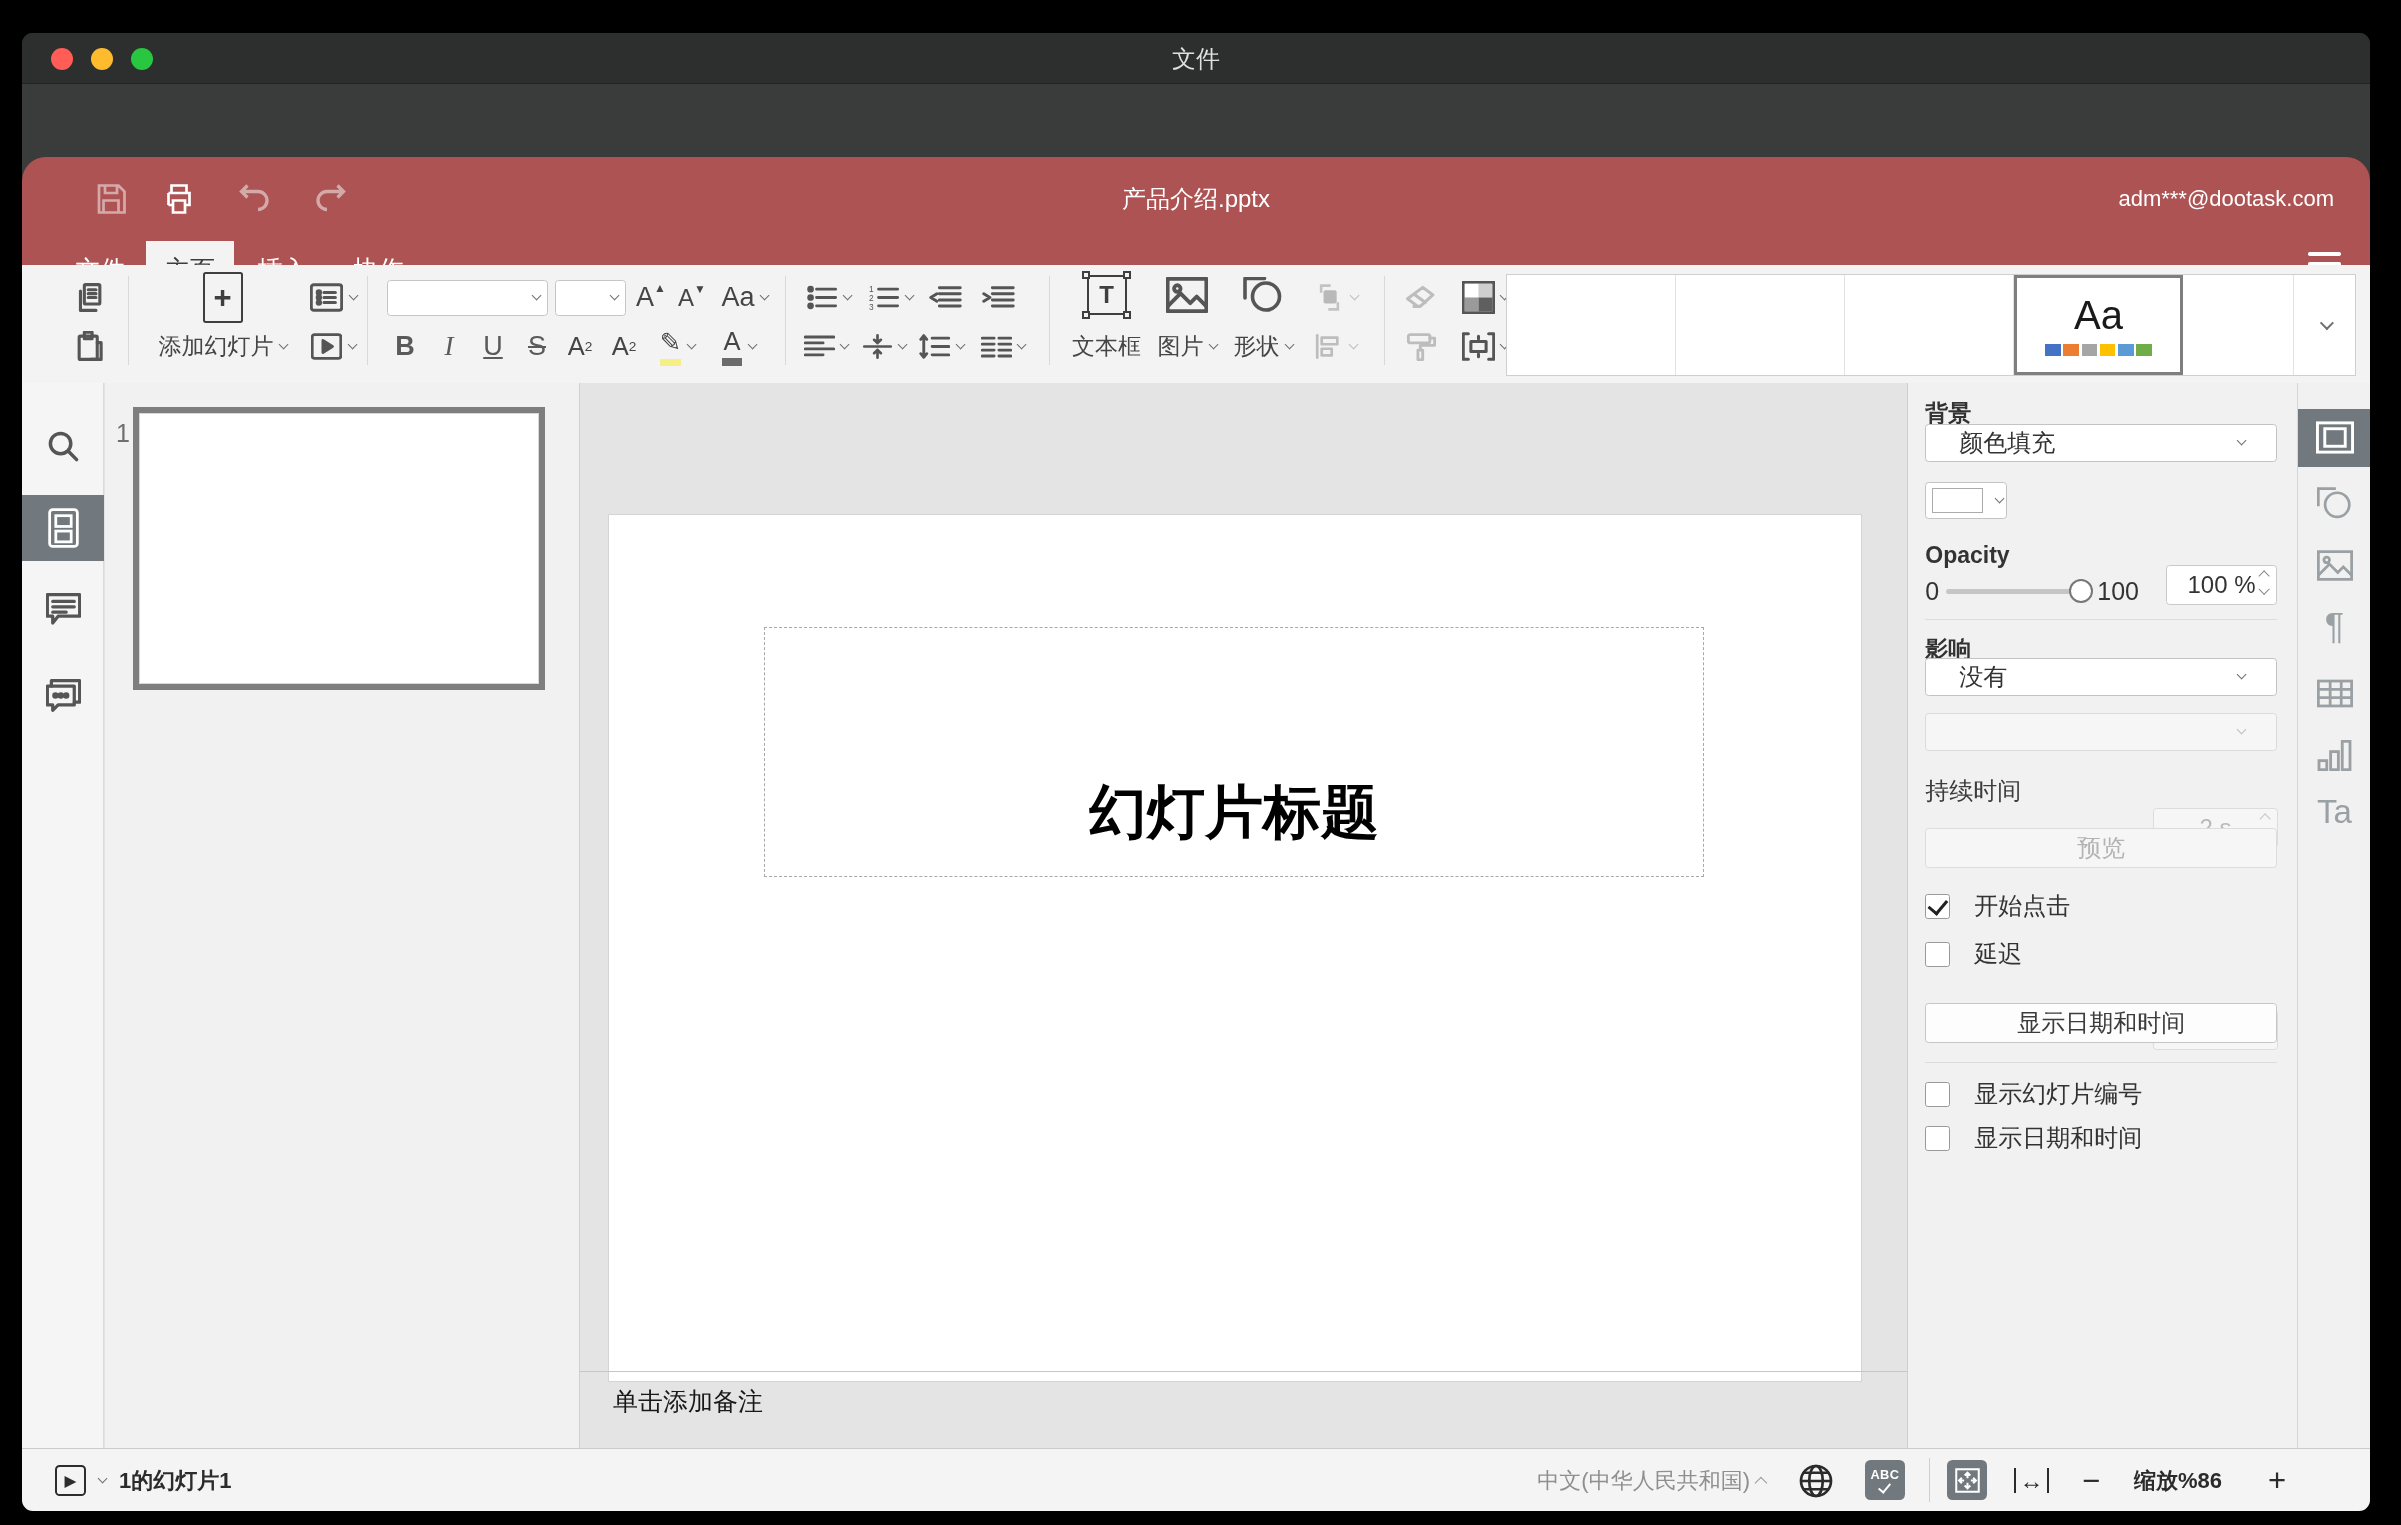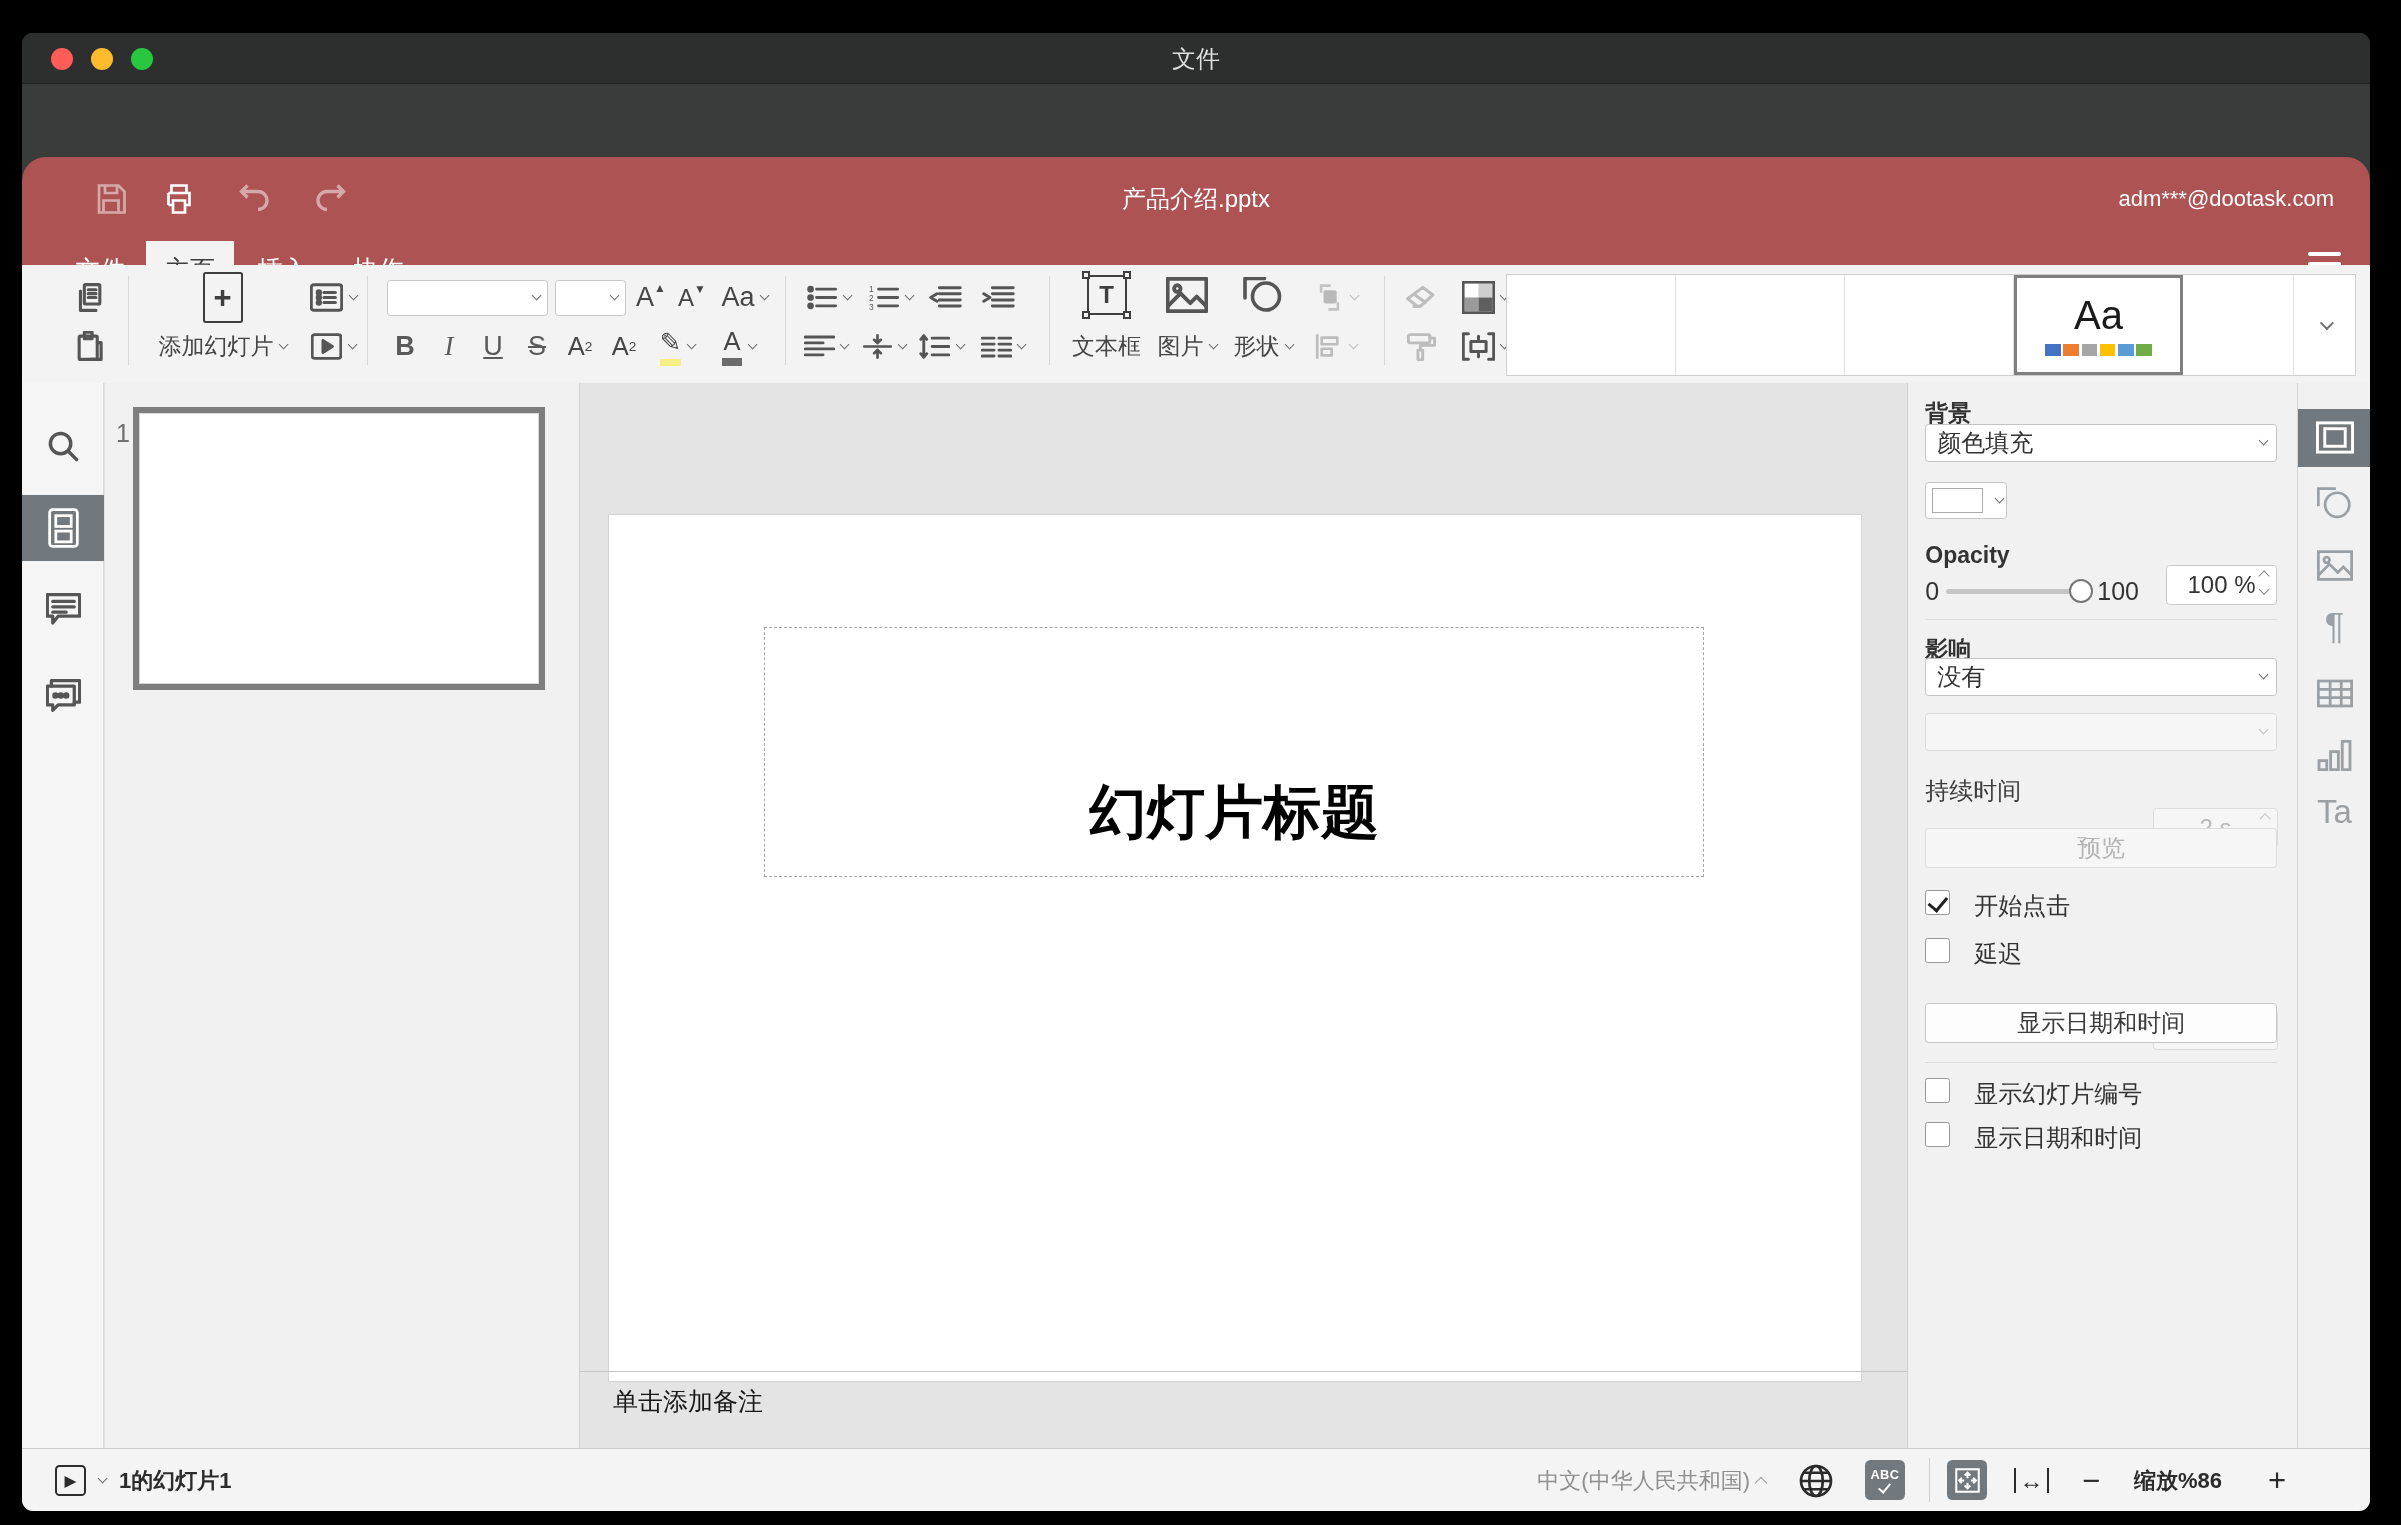--- a/index.html
+++ b/index.html
@@ -69,31 +69,31 @@
   #ph-title .t { font-size:58px; font-weight:bold; color:#000; }
   #ph-sub { top:368px; height:177px; align-items:flex-start; padding-top:11px; }
   #ph-sub .t { font-size:28px; font-weight:bold; color:#000; }
   #notes-divider { position:absolute; left:0; top:988px; width:100%; height:0.9px; background:#c6c6c6; }
   #notes-text { position:absolute; left:33px; top:1002px; font-size:25px; color:#181818; }
 
   
   #rightpanel { position:absolute; left:1885px; top:0; width:390px; height:100%; background:#f1f1f1; border-left:0.9px solid #cfcfcf; color:#3c3c3c; }
   .rp { position:absolute; left:17.3px; width:352px; }
   .rp-h { font-size:23px; font-weight:bold; color:#333; }
-  .rp-select { height:38px; background:#fff; border:0.9px solid #c3c3c3; border-radius:3.6px; display:flex; align-items:center; padding:0 11px; font-size:24px; color:#333; justify-content:space-between; }
+  .rp-select { height:38px; background:#fff; border:0.9px solid #c3c3c3; border-radius:3.6px; display:flex; align-items:center; padding:0 33px; font-size:24px; color:#333; justify-content:space-between; }
   .rp-select.dis { background:#f6f6f6; border-color:#dadada; color:#b5b5b5; }
   .spin { height:40px; background:#fff; border:0.9px solid #c9c9c9; border-radius:3.6px; display:flex; align-items:center; justify-content:center; font-size:24px; color:#333; position:relative; }
   .spin.dis { background:#f6f6f6; border-color:#dcdcdc; color:#b9b9b9; }
   .spin .carets { position:absolute; right:8.2px; top:5.5px; display:flex; flex-direction:column; gap:5.5px; }
   .caret-up,.caret-dn { width:8.2px; height:8.2px; border-left:1.8px solid #8a8a8a; border-top:1.8px solid #8a8a8a; }
   .caret-up { transform:rotate(45deg); } .caret-dn { transform:rotate(225deg); }
   .rp-div { position:absolute; left:17.3px; width:352px; height:0.9px; background:#dcdcdc; }
   .cb { width:25px; height:25px; background:#fff; border:0.9px solid #9a9a9a; border-radius:2.7px; position:relative; flex:0 0 25px; }
   .cb.checked:after { content:""; position:absolute; left:5.5px; top:1.8px; width:9px; height:14.6px; border-right:3.2px solid #222; border-bottom:3.2px solid #222; transform:rotate(40deg); }
-  .cb-row { position:absolute; left:17.3px; display:flex; align-items:flex-start; gap:24px; font-size:24px; color:#333; }
+  .cb-row { position:absolute; left:17.3px; display:flex; align-items:center; gap:24px; font-size:24px; color:#333; }
   .rp-btn { height:40px; background:#fdfdfd; border:0.9px solid #c6c6c6; border-radius:3.6px; display:flex; align-items:center; justify-content:center; font-size:24px; color:#3c3c3c; }
   .rp-btn.dis { background:#f6f6f6; border-color:#dcdcdc; color:#b3b3b3; }
   
   #op-row { position:absolute; left:17.3px; top:189px; width:352px; height:36px; }
   #op-track { position:absolute; left:21px; top:17.3px; width:130px; height:4.6px; background:#c6c6c6; border-radius:2.7px; }
   #op-knob { position:absolute; left:144px; top:7.3px; width:24px; height:24px; border-radius:50%; background:#fff; border:2.3px solid #777; }
   .op-lab { position:absolute; top:4.6px; font-size:25px; color:#333; }
 
   
   #edgestrip { position:absolute; left:2275px; top:0; width:73px; height:100%; background:#f1f1f1; border-left:0.9px solid #d6d6d6; }

